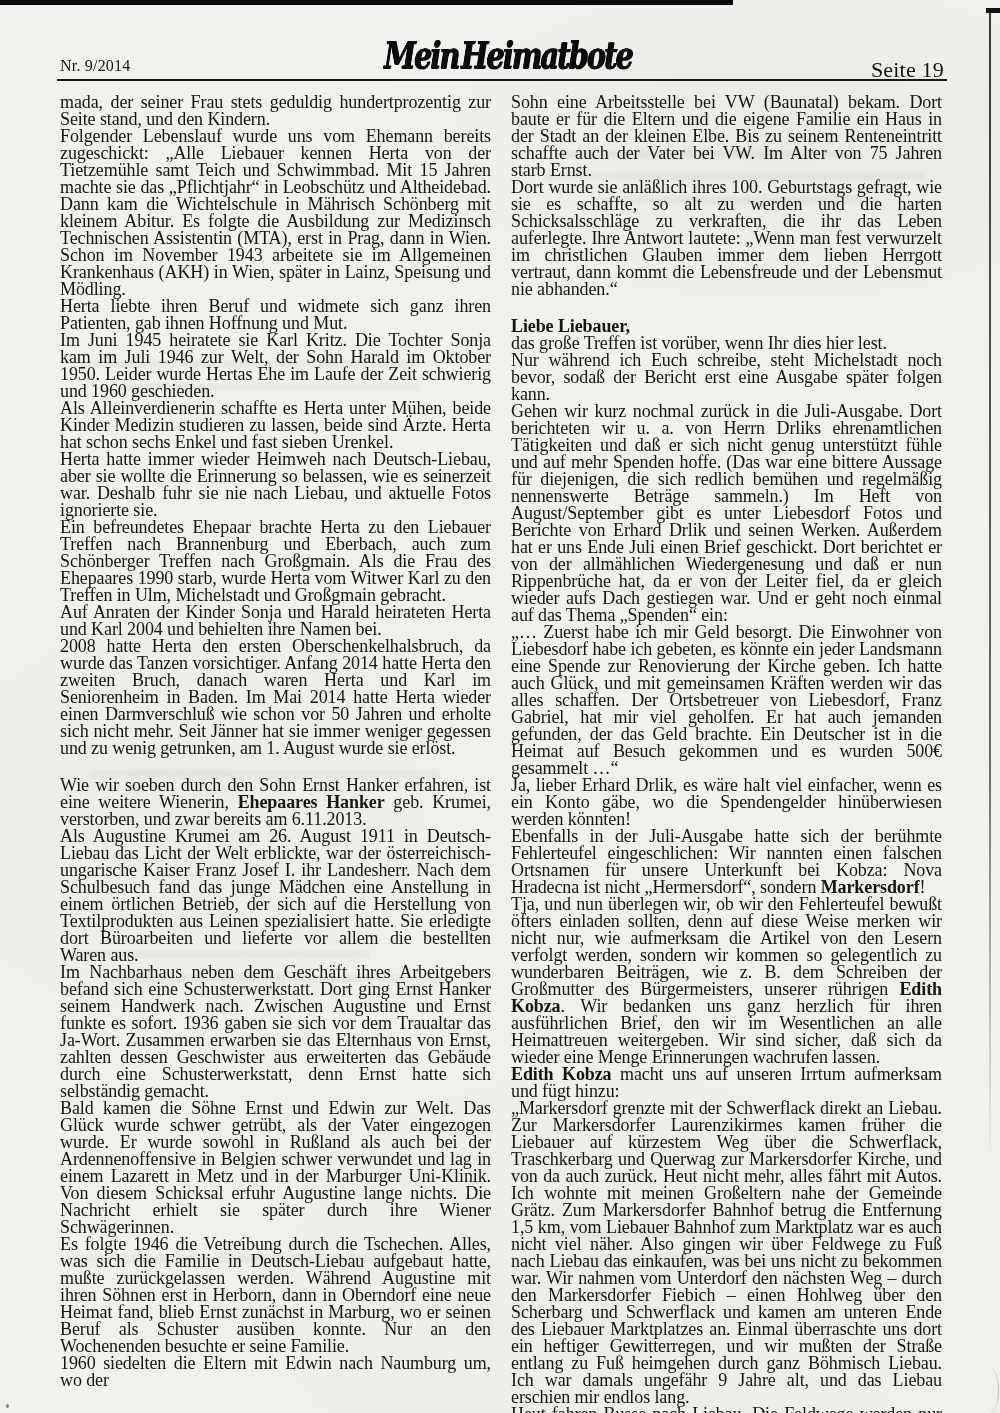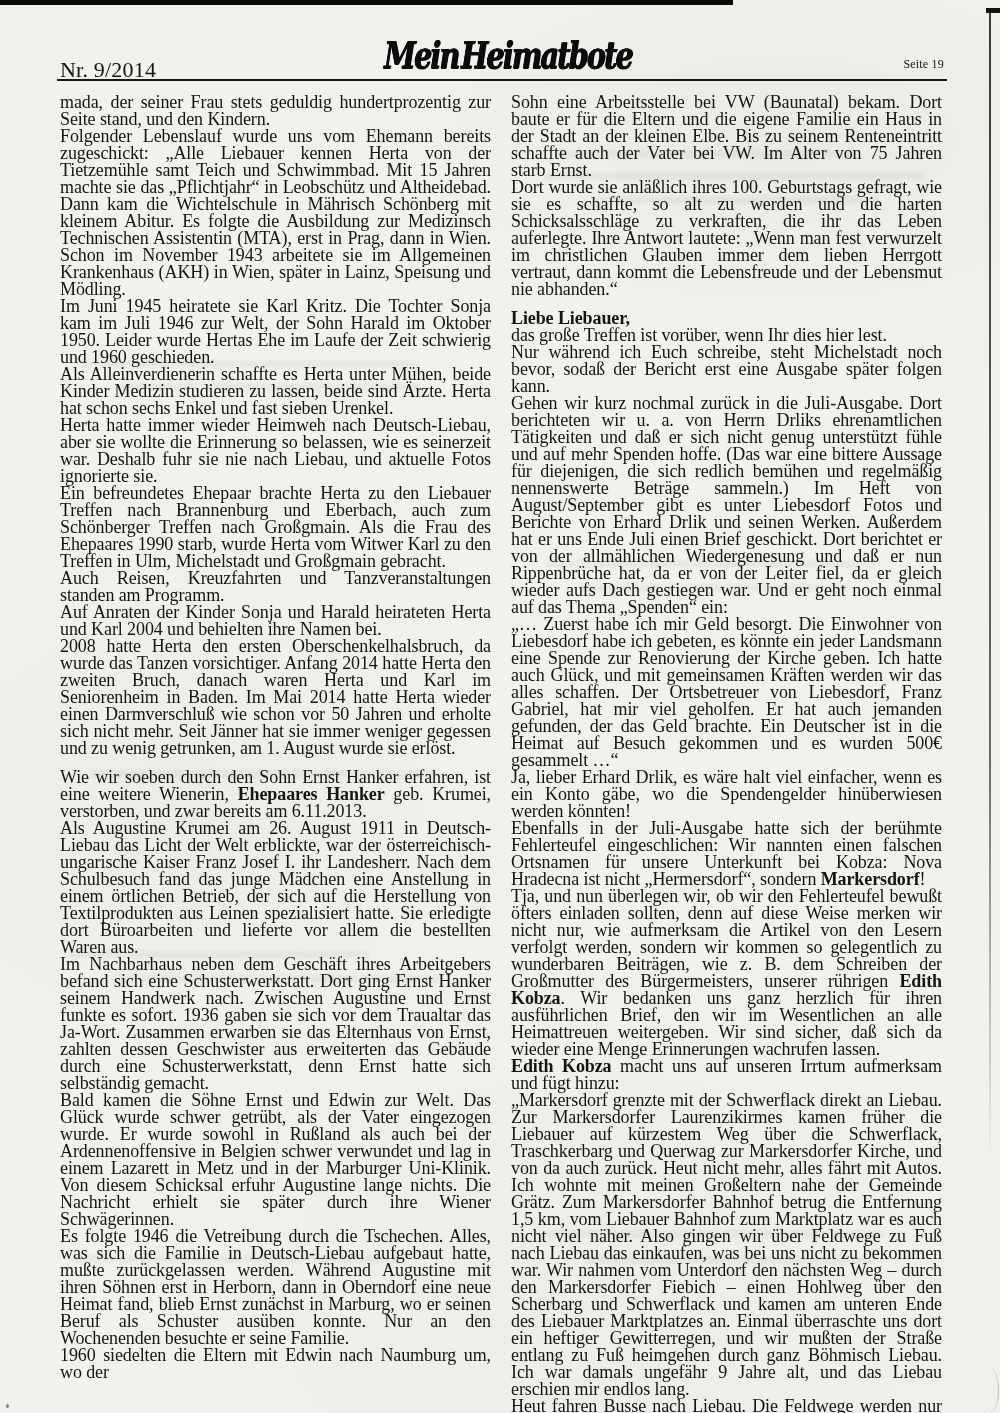--- a/index.html
+++ b/index.html
@@ -21,40 +21,40 @@
   .scan-bar-top{position:absolute;left:0;top:0;width:733px;height:5px;background:#0a0a0a;}
   .scan-dash-tr{position:absolute;left:986px;top:8px;width:14px;height:5px;background:#111;}
   .scan-line-right{position:absolute;left:989px;top:13px;width:2px;height:1150px;
     background:linear-gradient(#3a3a3a,#6a6a6a 65%,rgba(110,110,110,0));}
   .scan-squiggle{position:absolute;left:986px;top:1368px;width:12px;height:45px;
     border-right:1.5px solid rgba(120,120,120,0.38);
     border-radius:0 70% 70% 0 / 0 50% 50% 0;}
   .scan-dot-bl{position:absolute;left:6px;top:1404px;width:3px;height:4px;border-radius:50%;background:rgba(40,40,40,0.55);}
 
   
-  .issue{position:absolute;top:57px;left:60px;font-size:22px;letter-spacing:0.2px;}
-  .page-label{position:absolute;top:57px;right:56px;font-size:12px;letter-spacing:0.2px;}
+  .issue{position:absolute;top:57px;left:60px;font-size:16px;letter-spacing:0.2px;}
+  .page-label{position:absolute;top:57px;right:56px;font-size:22px;letter-spacing:0.2px;}
   .masthead-wrap{position:absolute;top:33px;left:8px;width:100%;text-align:center;}
   .masthead{
     display:inline-block;
     font-family:"DejaVu Serif",serif;
     font-style:italic;font-weight:700;
     font-size:37px;line-height:44px;
     letter-spacing:-2.5px;word-spacing:-7px;
     transform:scaleX(0.78);transform-origin:center;
     color:#0b0b0b;
     text-shadow:0.8px 0 0 #0b0b0b,-0.4px 0 0 #0b0b0b,0 0.5px 0 #0b0b0b;
   }
   .rule{position:absolute;top:79px;left:57px;width:890px;height:2px;background:#181818;}
 
   
   .body-cols{position:absolute;top:94px;left:60px;display:flex;gap:20px;}
   .col{width:431px;text-align:justify;font-size:18px;line-height:17px;letter-spacing:-0.1px;}
   .para{margin:0;}
-  .para.gap{margin-top:12px;}
+  .para.gap{margin-top:20px;}
   strong{font-weight:bold;}
 
   
   .ghost{position:absolute;height:8px;border-radius:4px;background:rgba(45,45,45,0.042);filter:blur(1.4px);}
 </style>
 </head>
 <body>
 
 <div class="page">
 
@@ -86,25 +86,25 @@
       <span class="masthead">Mein Heimatbote</span>
     </div>
     <span class="page-label">Seite 19</span>
   </header>
   <div class="rule"></div>
 
   <main class="body-cols">
     <div class="col">
         <p class="para"><span>mada, der seiner Frau stets geduldig hundertprozentig zur Seite stand, und den Kindern.</span></p>
         <p class="para"><span>Folgender Lebenslauf wurde uns vom Ehemann bereits zugeschickt: „Alle Liebauer kennen Herta von der Tietzemühle samt Teich und Schwimmbad. Mit 15 Jahren machte sie das „Pflichtjahr“ in Leobschütz und Altheidebad. Dann kam die Wichtelschule in Mährisch Schönberg mit kleinem Abitur. Es folgte die Ausbildung zur Medizinsch Technischen Assistentin (MTA), erst in Prag, dann in Wien. Schon im November 1943 arbeitete sie im Allgemeinen Krankenhaus (AKH) in Wien, später in Lainz, Speisung und Mödling.</span></p>
+        <p class="para"><span>Herta liebte ihren Beruf und widmete sich ganz ihren Patienten, gab ihnen Hoffnung und Mut.</span></p>
         <p class="para"><span>Im Juni 1945 heiratete sie Karl Kritz. Die Tochter Sonja kam im Juli 1946 zur Welt, der Sohn Harald im Oktober 1950. Leider wurde Hertas Ehe im Laufe der Zeit schwierig und 1960 geschieden.</span></p>
         <p class="para"><span>Als Alleinverdienerin schaffte es Herta unter Mühen, beide Kinder Medizin studieren zu lassen, beide sind Ärzte. Herta hat schon sechs Enkel und fast sieben Urenkel.</span></p>
         <p class="para"><span>Herta hatte immer wieder Heimweh nach Deutsch-Liebau, aber sie wollte die Erinnerung so belassen, wie es seinerzeit war. Deshalb fuhr sie nie nach Liebau, und aktuelle Fotos ignorierte sie.</span></p>
         <p class="para"><span>Ein befreundetes Ehepaar brachte Herta zu den Liebauer Treffen nach Brannenburg und Eberbach, auch zum Schönberger Treffen nach Großgmain. Als die Frau des Ehepaares 1990 starb, wurde Herta vom Witwer Karl zu den Treffen in Ulm, Michelstadt und Großgmain gebracht.</span></p>
-        <p class="para"><span>Auch Reisen, Kreuzfahrten und Tanzveranstaltungen standen am Programm.</span></p>
         <p class="para"><span>Auf Anraten der Kinder Sonja und Harald heirateten Herta und Karl 2004 und behielten ihre Namen bei.</span></p>
         <p class="para"><span>2008 hatte Herta den ersten Oberschenkelhalsbruch, da wurde das Tanzen vorsichtiger. Anfang 2014 hatte Herta den zweiten Bruch, danach waren Herta und Karl im Seniorenheim in Baden. Im Mai 2014 hatte Herta wieder einen Darmverschluß wie schon vor 50 Jahren und erholte sich nicht mehr. Seit Jänner hat sie immer weniger gegessen und zu wenig getrunken, am 1. August wurde sie erlöst.</span></p>
         <p class="para gap"><span>Wie wir soeben durch den Sohn Ernst Hanker erfahren, ist eine weitere Wienerin, </span><strong>Ehepaares Hanker</strong><span> geb. Krumei, verstorben, und zwar bereits am 6.11.2013.</span></p>
         <p class="para"><span>Als Augustine Krumei am 26. August 1911 in Deutsch-Liebau das Licht der Welt erblickte, war der österreichisch-ungarische Kaiser Franz Josef I. ihr Landesherr. Nach dem Schulbesuch fand das junge Mädchen eine Anstellung in einem örtlichen Betrieb, der sich auf die Herstellung von Textilprodukten aus Leinen spezialisiert hatte. Sie erledigte dort Büroarbeiten und lieferte vor allem die bestellten Waren aus.</span></p>
         <p class="para"><span>Im Nachbarhaus neben dem Geschäft ihres Arbeitgebers befand sich eine Schusterwerkstatt. Dort ging Ernst Hanker seinem Handwerk nach. Zwischen Augustine und Ernst funkte es sofort. 1936 gaben sie sich vor dem Traualtar das Ja-Wort. Zusammen erwarben sie das Elternhaus von Ernst, zahlten dessen Geschwister aus erweiterten das Gebäude durch eine Schusterwerkstatt, denn Ernst hatte sich selbständig gemacht.</span></p>
         <p class="para"><span>Bald kamen die Söhne Ernst und Edwin zur Welt. Das Glück wurde schwer getrübt, als der Vater eingezogen wurde. Er wurde sowohl in Rußland als auch bei der Ardennenoffensive in Belgien schwer verwundet und lag in einem Lazarett in Metz und in der Marburger Uni-Klinik. Von diesem Schicksal erfuhr Augustine lange nichts. Die Nachricht erhielt sie später durch ihre Wiener Schwägerinnen.</span></p>
         <p class="para"><span>Es folgte 1946 die Vetreibung durch die Tschechen. Alles, was sich die Familie in Deutsch-Liebau aufgebaut hatte, mußte zurückgelassen werden. Während Augustine mit ihren Söhnen erst in Herborn, dann in Oberndorf eine neue Heimat fand, blieb Ernst zunächst in Marburg, wo er seinen Beruf als Schuster ausüben konnte. Nur an den Wochenenden besuchte er seine Familie.</span></p>
         <p class="para"><span>1960 siedelten die Eltern mit Edwin nach Naumburg um, wo der</span></p>
       </div>
     <div class="col">

